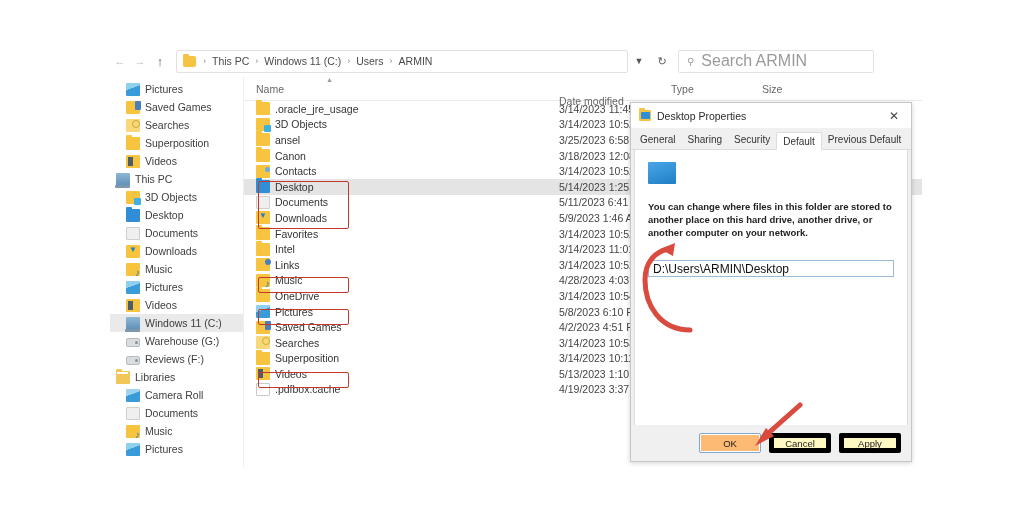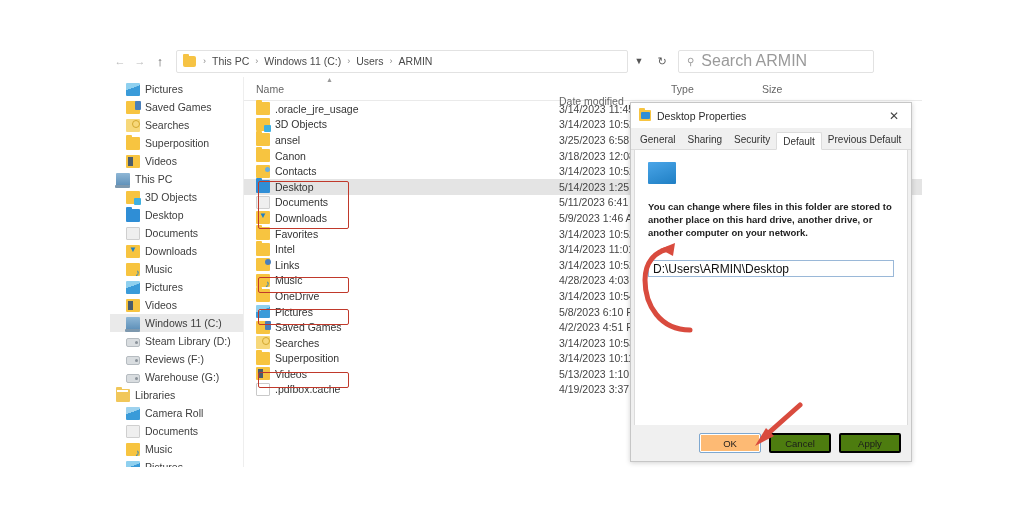--- a/index.html
+++ b/index.html
@@ -293,22 +293,22 @@
   .dlg-footer {
     position: absolute; left: 0; bottom: 0;
     width: 100%; height: 36px;
     background: #f0f0f0;
     display: flex; align-items: center; justify-content: flex-end;
     gap: 8px;
     padding-right: 10px;
   }
   .fbtn {
     width: 62px; height: 20px;
-    background: #4d7c0f;
-    border: 2px solid #000000;
+    background: #fef9c3;
+    border: 5px solid #000000;
     border-radius: 2px;
     font-size: 9.5px; color: #1b1b1b;
     display: flex; align-items: center; justify-content: center;
   }
   .fbtn.primary {
     background: #fdba74;
     border: 1px solid #7fa8d0;
     box-shadow: inset 0 0 0 1px #fff;
   }
 
@@ -404,29 +404,25 @@
         <div class="side-item ind-1">
           <span class="ico ico-vid"></span>
           <span class="lbl">Videos</span>
         </div>
         <div class="side-item ind-1 sel">
           <span class="ico ico-pc"></span>
           <span class="lbl">Windows 11 (C:)</span>
         </div>
         <div class="side-item ind-1">
           <span class="ico ico-drive"></span>
-          <span class="lbl">Steam Library (D:)</span>
+          <span class="lbl">Warehouse (G:)</span>
         </div>
         <div class="side-item ind-1">
           <span class="ico ico-drive"></span>
           <span class="lbl">Reviews (F:)</span>
-        </div>
-        <div class="side-item ind-1">
-          <span class="ico ico-drive"></span>
-          <span class="lbl">Warehouse (G:)</span>
         </div>
         <div class="side-item ind-0">
           <span class="ico ico-lib"></span>
           <span class="lbl">Libraries</span>
         </div>
         <div class="side-item ind-1">
           <span class="ico ico-camroll"></span>
           <span class="lbl">Camera Roll</span>
         </div>
         <div class="side-item ind-1">

